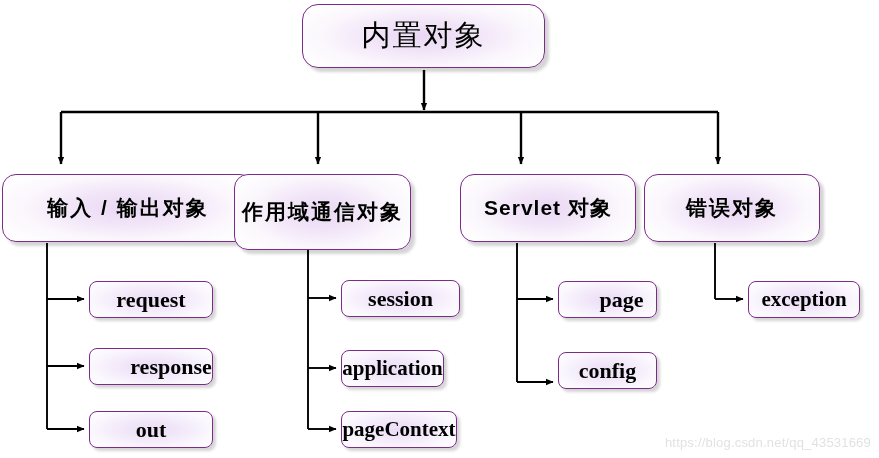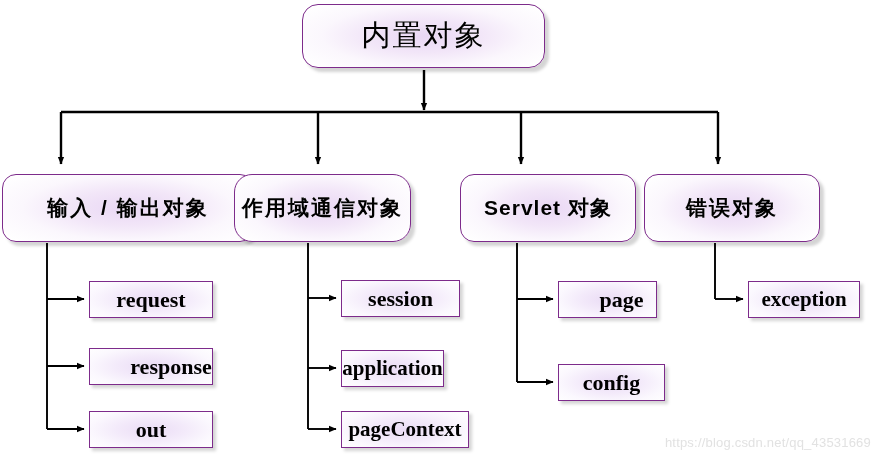--- a/index.html
+++ b/index.html
@@ -58,21 +58,21 @@
     letter-spacing: 1px;
   }
   .rnode.lvl2.cjk { letter-spacing: 2px; }
 
   
   .leaf {
     position: absolute;
     z-index: 3;
     box-sizing: border-box;
     border: 1.6px solid #7d2b8b;
-    border-radius: 0;
+    border-radius: 8px;
     background:
       radial-gradient(ellipse 70% 78% at 50% 50%,
         #eadcf5 0%,
         #f3eafa 40%,
         #fbf8fe 72%,
         #ffffff 100%);
     box-shadow: 3px 3px 3px rgba(0,0,0,0.17);
     display: flex;
     align-items: center;
     justify-content: center;
@@ -143,21 +143,21 @@
   </svg>
 
   <div class="rnode root" style="left:302px; top:4px; width:243px; height:64px;">
     <span>内置对象</span>
   </div>
 
   <div class="rnode lvl2 cjk" style="left:2px; top:174px; width:252px; height:68px;">
     <span>输入 / 输出对象</span>
   </div>
 
-  <div class="rnode lvl2 cjk" style="left:234px; top:174px; width:177px; height:68px;border-radius:18px;">
+  <div class="rnode lvl2 cjk" style="left:234px; top:174px; width:177px; height:76px;">
     <span>作用域通信对象</span>
   </div>
 
   <div class="rnode lvl2" style="left:460px; top:174px; width:176px; height:68px;">
     <span>Servlet 对象</span>
   </div>
 
   <div class="rnode lvl2 cjk" style="left:644px; top:174px; width:176px; height:68px;">
     <span>错误对象</span>
   </div>
@@ -171,28 +171,28 @@
   <div class="leaf" style="left:89px; top:411px; width:124px; height:37px;">
     <span>out</span>
   </div>
 
   <div class="leaf" style="left:341px; top:280px; width:119px; height:37px;">
     <span>session</span>
   </div>
   <div class="leaf tight" style="left:341px; top:350px; width:103px; height:37px;">
     <span>application</span>
   </div>
-  <div class="leaf tight" style="left:341px; top:411px; width:128px; height:37px;">
+  <div class="leaf tight" style="left:341px; top:411px; width:116px; height:37px;">
     <span>pageContext</span>
   </div>
 
   <div class="leaf" style="left:558px; top:281px; width:99px; height:37px;padding-left:28px;">
     <span>page</span>
   </div>
-  <div class="leaf" style="left:558px; top:364px; width:107px; height:37px;">
+  <div class="leaf" style="left:558px; top:352px; width:99px; height:37px;">
     <span>config</span>
   </div>
 
   <div class="leaf tight" style="left:748px; top:281px; width:112px; height:37px;">
     <span>exception</span>
   </div>
 
   <div id="watermark">https://blog.csdn.net/qq_43531669</div>
 
 </div>

